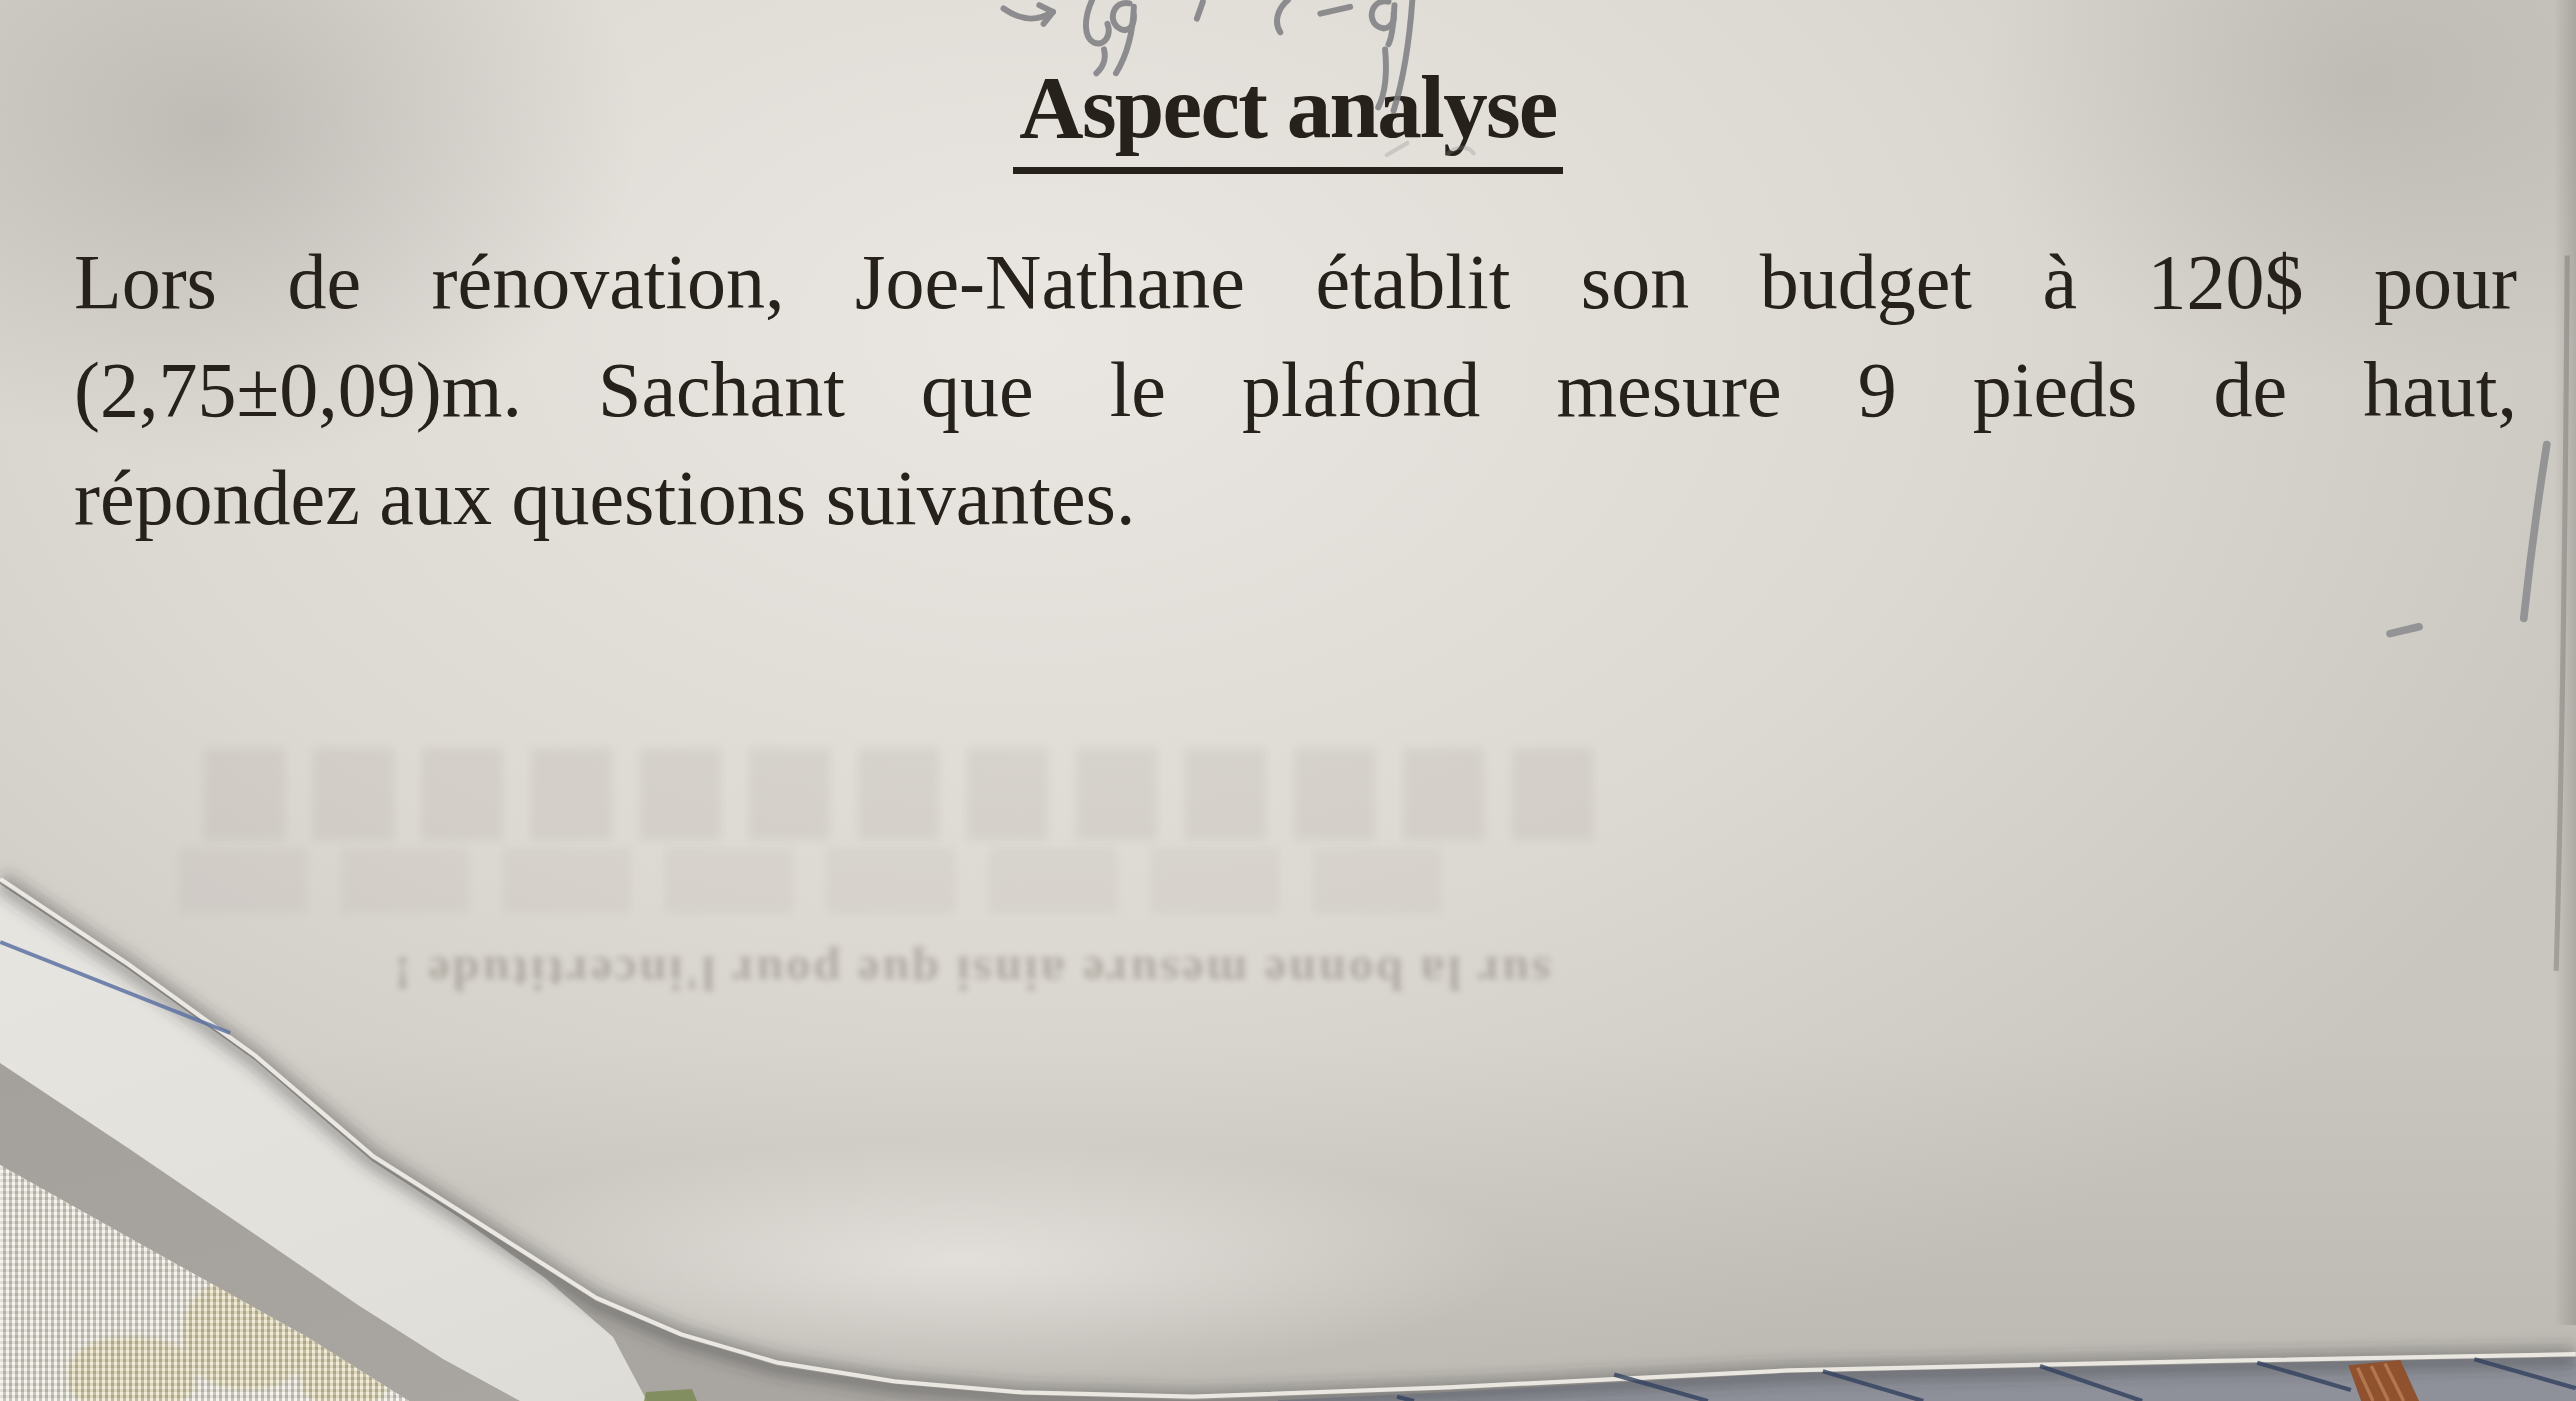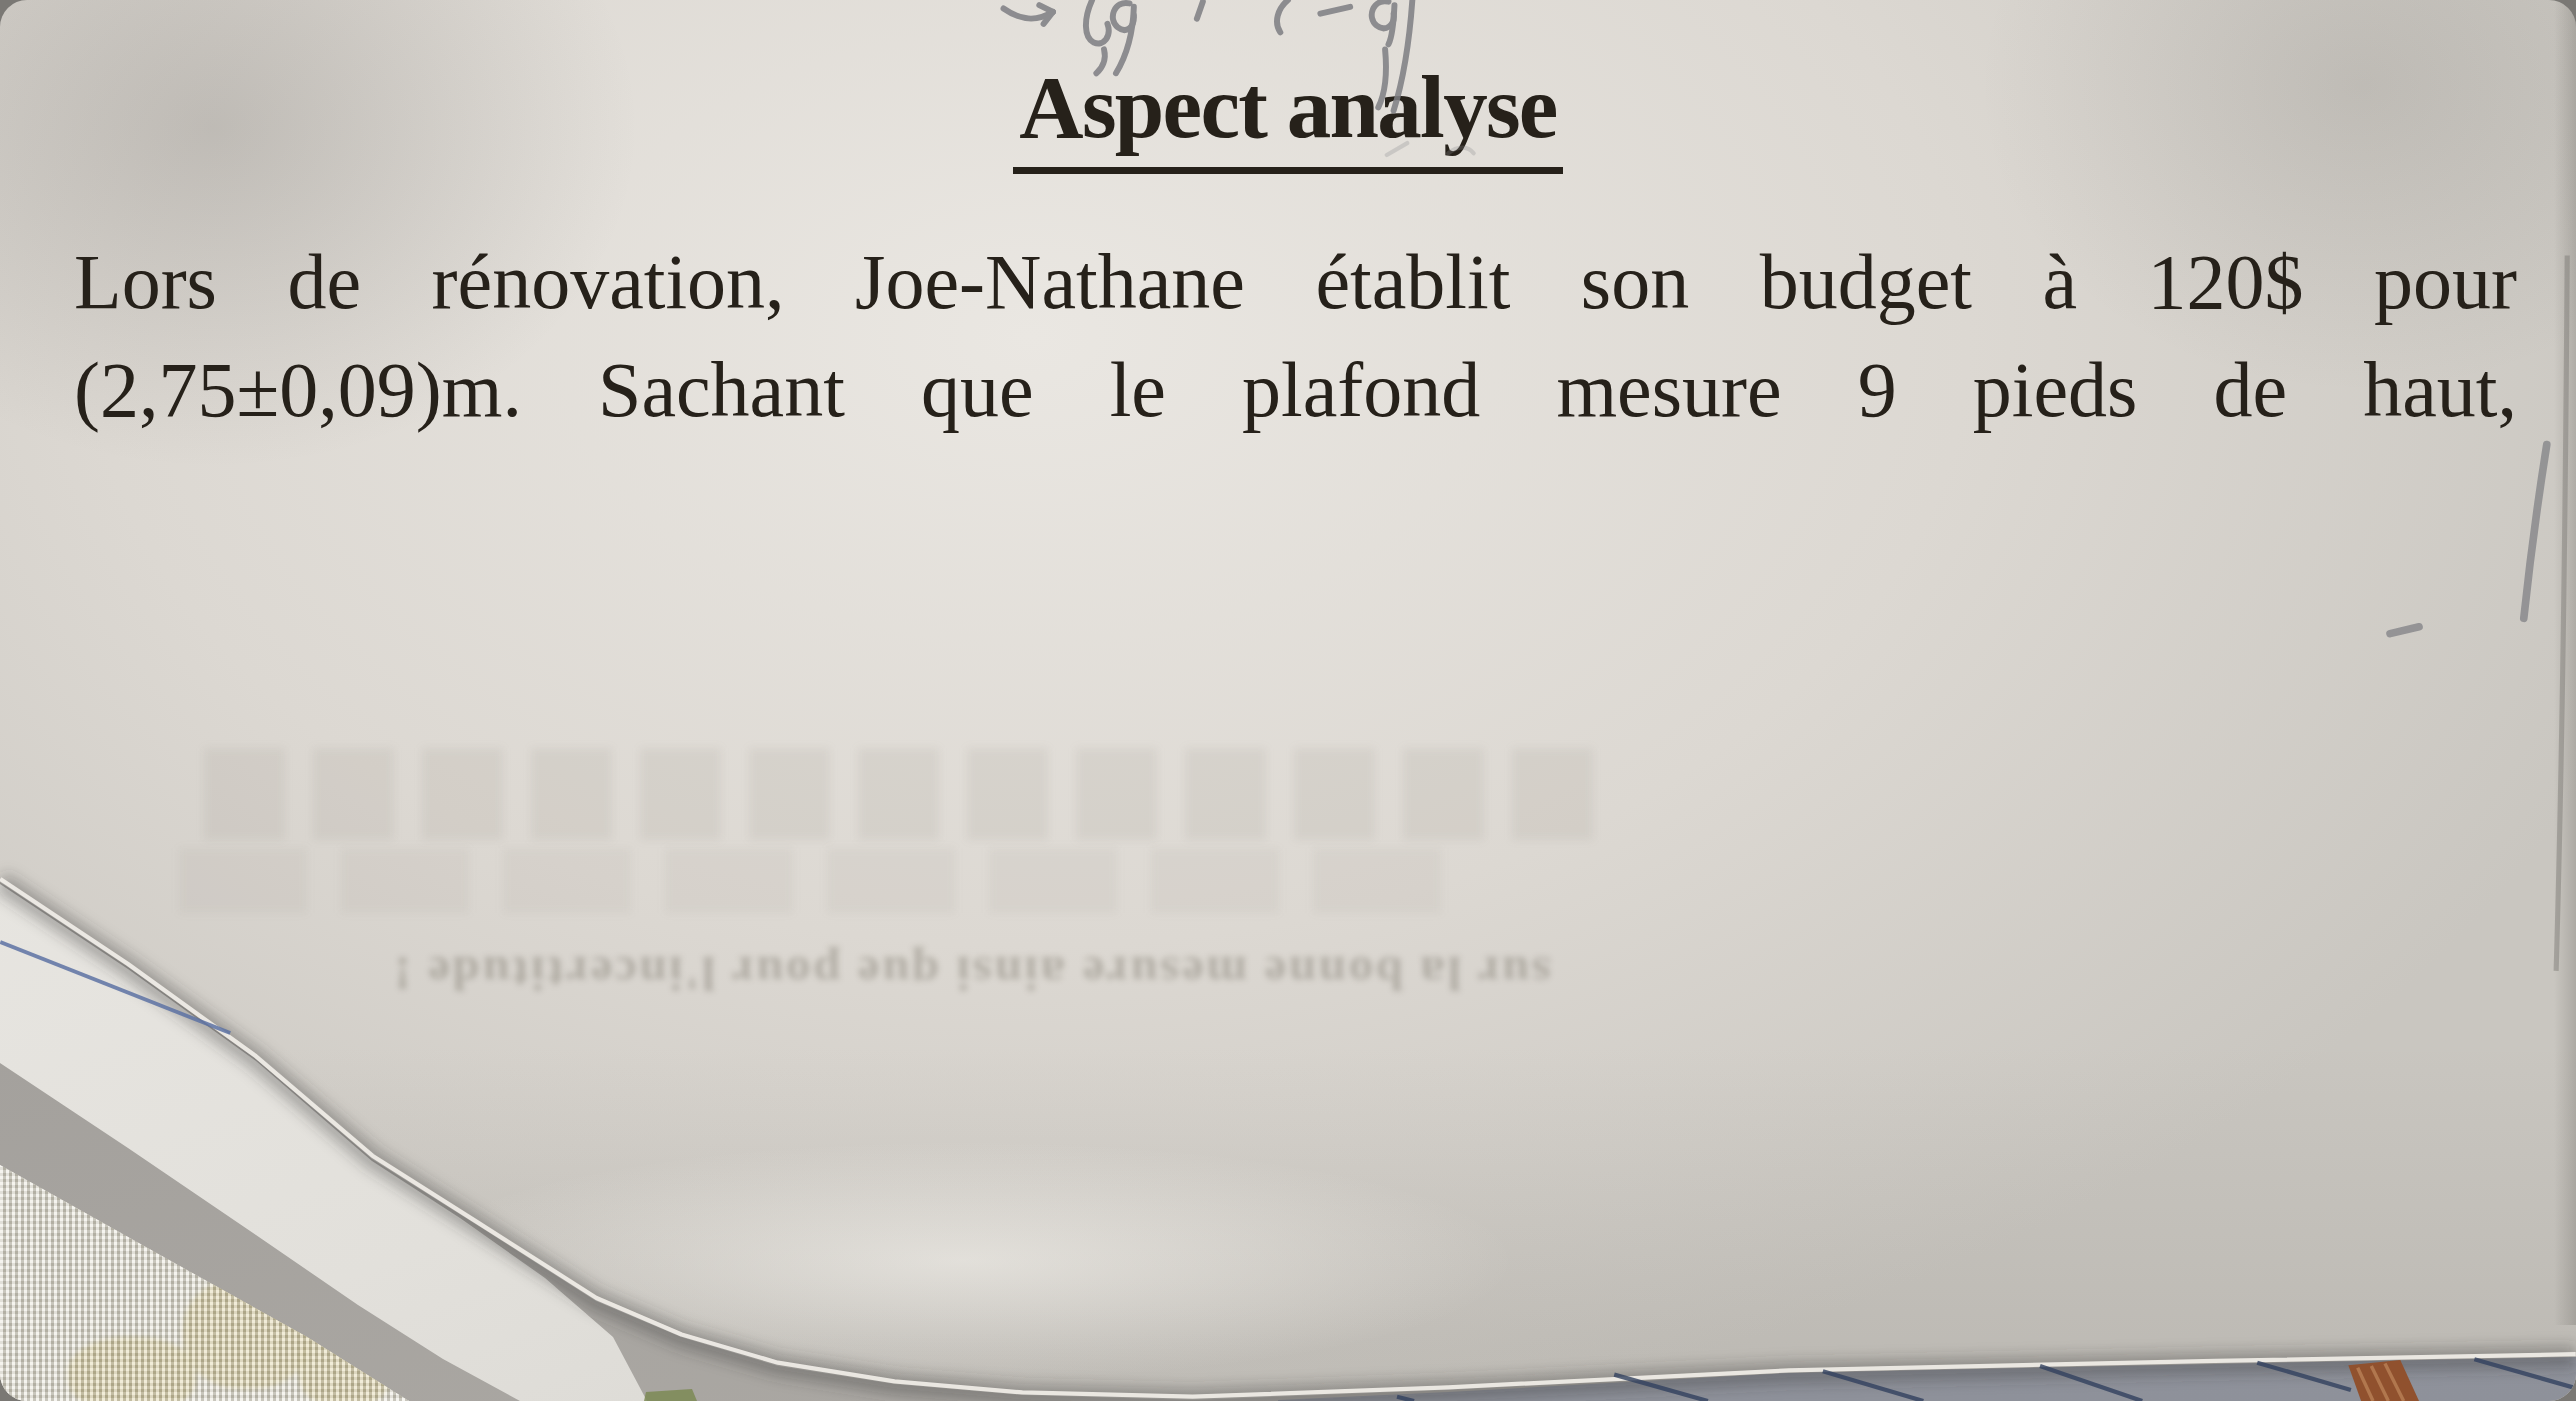--- a/index.html
+++ b/index.html
@@ -1,21 +1,20 @@
 <!DOCTYPE html>
 <html style="--paper-light: #eae7e2; --paper-mid: #dcd8d2; --paper-dark: #c9c6c0; --ink: #26211a; --pencil: #7e7e83; --ruled-line-blue: #5d72a3; --notebook-line-blue: #32415f; --fabric-base: #e4e0d1; --fabric-yellow: #d5c582; --wood-brown: #90512e;font-size:13.6px"><head>
 <meta charset="utf-8">
 <style>
   html,body{margin:0;padding:0;background:#7a7874;}
   #canvas{
     position:relative;
     width:2576px;height:1401px;
     overflow:hidden;
     font-family:"Liberation Serif", serif;
-    border-radius:27px;
   }
   
   .paper{
     position:absolute;inset:0;
     background:
       radial-gradient(1704px 1107px at 40% 24%, var(--paper-light) 0%, var(--paper-mid) 55%, var(--paper-dark) 100%);
   }
   .corner-shade{position:absolute;pointer-events:none;}
   .shade-tl{left:-213px;top:-213px;width:852px;height:681px;
     background:radial-gradient(closest-side, rgba(70,67,63,.20), rgba(70,67,63,0));}
@@ -103,20 +102,21 @@
   <div class="ghost-band ghost1"></div>
   <div class="ghost-band ghost2"></div>
   <div class="bleed-text">sur la bonne mesure ainsi que pour l'incertitude !</div>
 
   <div class="title-row">
     <span class="title">Aspect analyse</span>
   </div>
   <div class="paragraph">
     <div class="pline">Lors de rénovation, Joe-Nathane établit son budget à 120$ pour</div>
     <div class="pline">(2,75±0,09)m. Sachant que le plafond mesure 9 pieds de haut,</div>
+    <div class="pline last">répondez aux questions suivantes.</div>
   </div>
 
   <div class="below-region"></div>
   <div class="lined-paper"></div>
   <div class="fabric">
     <div class="patch patch1"></div>
     <div class="patch patch2"></div>
     <div class="patch patch3"></div>
     <div class="weave"></div>
   </div>

